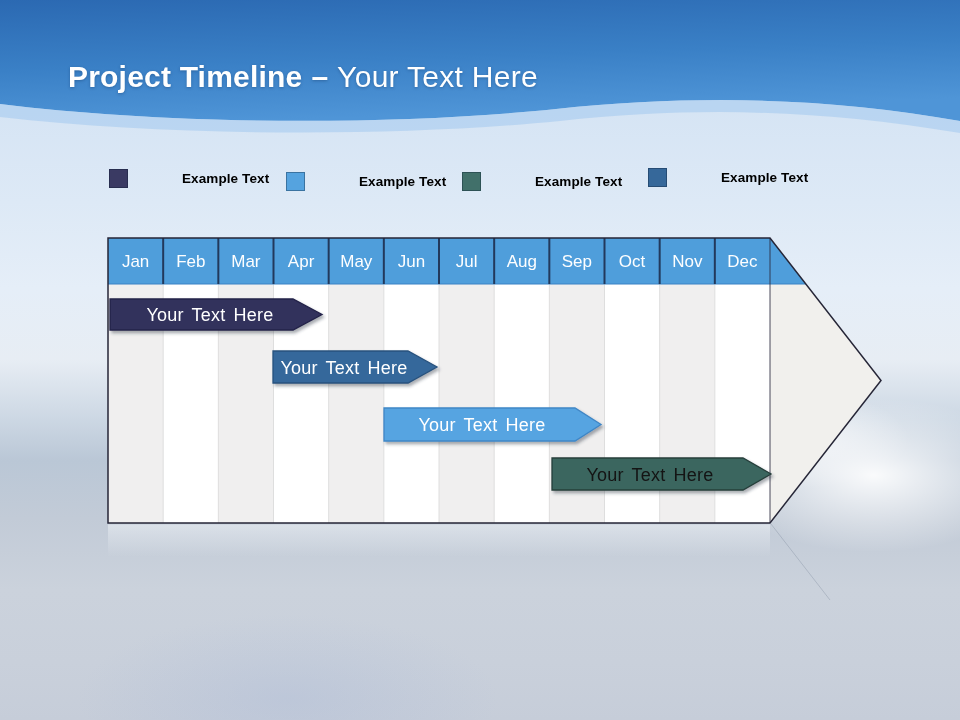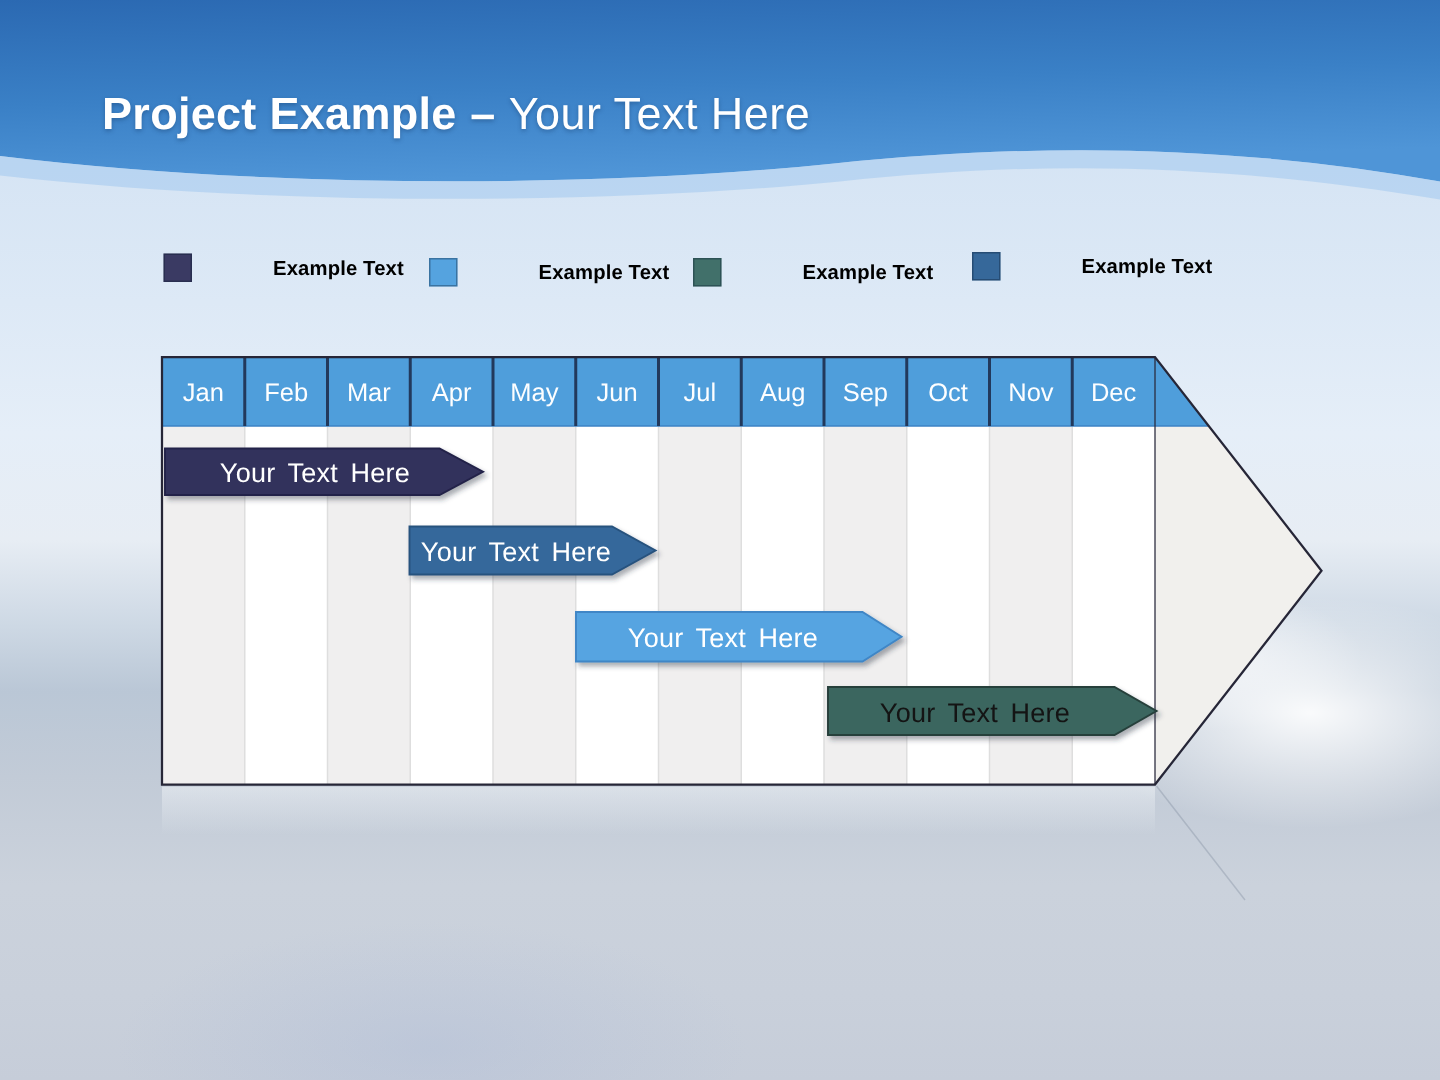--- a/index.html
+++ b/index.html
@@ -62,21 +62,21 @@
       <stop offset="0" stop-color="#2b69b2"></stop>
       <stop offset="0.55" stop-color="#3a80c6"></stop>
       <stop offset="1" stop-color="#4f95d7"></stop>
     </linearGradient>
   </defs>
   <path d="M0,0 H960 V121 C830,98 700,94 556,109 C392,126 170,125 0,104 Z" fill="url(#hg)"></path>
   <path d="M0,104 C170,125 392,126 556,109 C700,94 830,98 960,121 L960,133 C820,110 700,106 560,121 C400,137 175,137 0,117 Z" fill="#a3c9ef" opacity="0.55"></path>
 </svg>
 
 <div class="title">
-  <span class="t-bold">Project Example</span><span class="t-sep">–</span><span class="t-light">Your Text Here</span>
+  <span class="t-bold">Project Timeline</span><span class="t-sep">–</span><span class="t-light">Your Text Here</span>
 </div>
 
 <div class="legend-item li1">
   <span class="swatch" style="background-color: rgb(58, 58, 99);"></span>
   <span class="legend-label">Example Text</span>
 </div>
 <div class="legend-item li2">
   <span class="swatch" style="background-color: rgb(85, 163, 223);"></span>
   <span class="legend-label">Example Text</span>
 </div>

